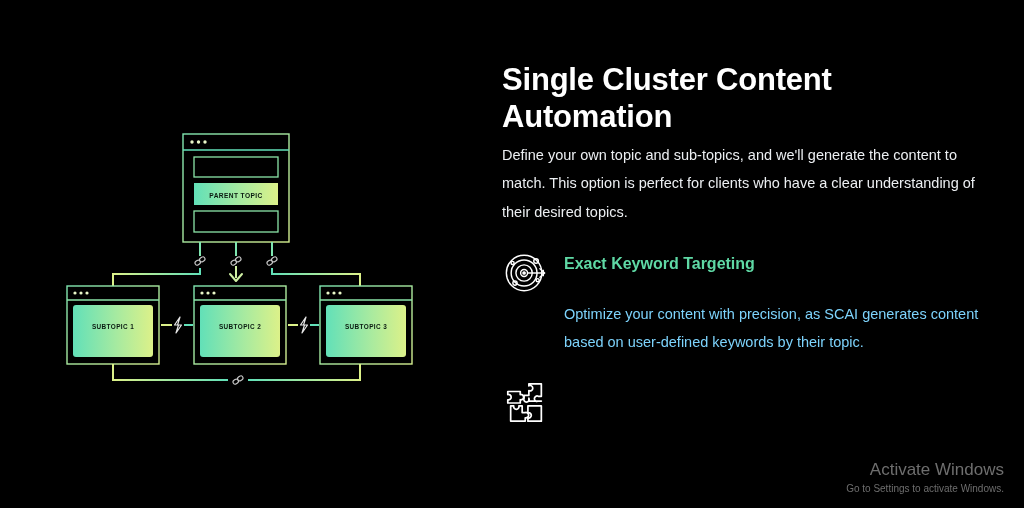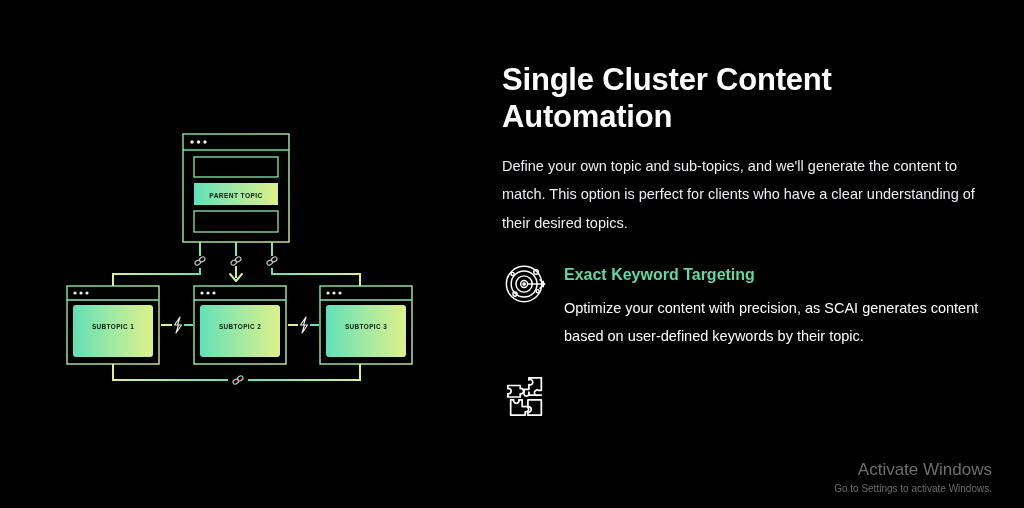--- a/index.html
+++ b/index.html
@@ -35,50 +35,50 @@
     font-weight:700;
     line-height:1.18;
     letter-spacing:-0.2px;
     max-width:400px;
   }
   #intro {
     color:#eceff2;
     font-size:14.5px;
     font-weight:400;
     line-height:1.95;
-    margin-top:17px;
+    margin-top:6px;
     max-width:500px;
   }
   .feature { display:flex; margin-top:22px; }
   .feature-icon {
     width:48px; min-width:48px; height:48px;
     margin-right:14px; margin-top:2px;
     display:flex; align-items:flex-start; justify-content:center;
   }
   .feature-body { flex:1;text-decoration:underline; }
   .feature-title {
     color:#5FD9A5;
     font-size:16px;
     font-weight:700;
     line-height:1.25;
     margin-top:6px;
   }
   .feature-text {
-    color:#ffffff;
+    color:#7dd3fc;
     font-size:14.5px;
     font-weight:400;
     line-height:1.95;
-    margin-top:9px;
+    margin-top:26px;
     max-width:470px;
   }
 
   
   #watermark {
     position:absolute;
-    right:32px; bottom:14px;
+    right:20px; bottom:14px;
     text-align:right;
     pointer-events:none;
     font-family:"Liberation Sans", sans-serif;
   }
   #wm-title { color:#6e6e6e; font-size:17px; font-weight:400; line-height:1.25; }
   #wm-sub   { color:#6e6e6e; font-size:10px; font-weight:400; margin-top:3px; }
 </style>
 </head>
 <body>
 

